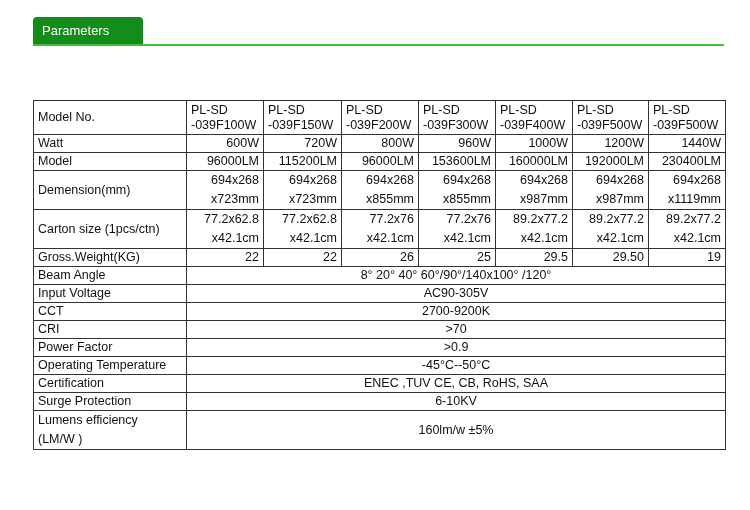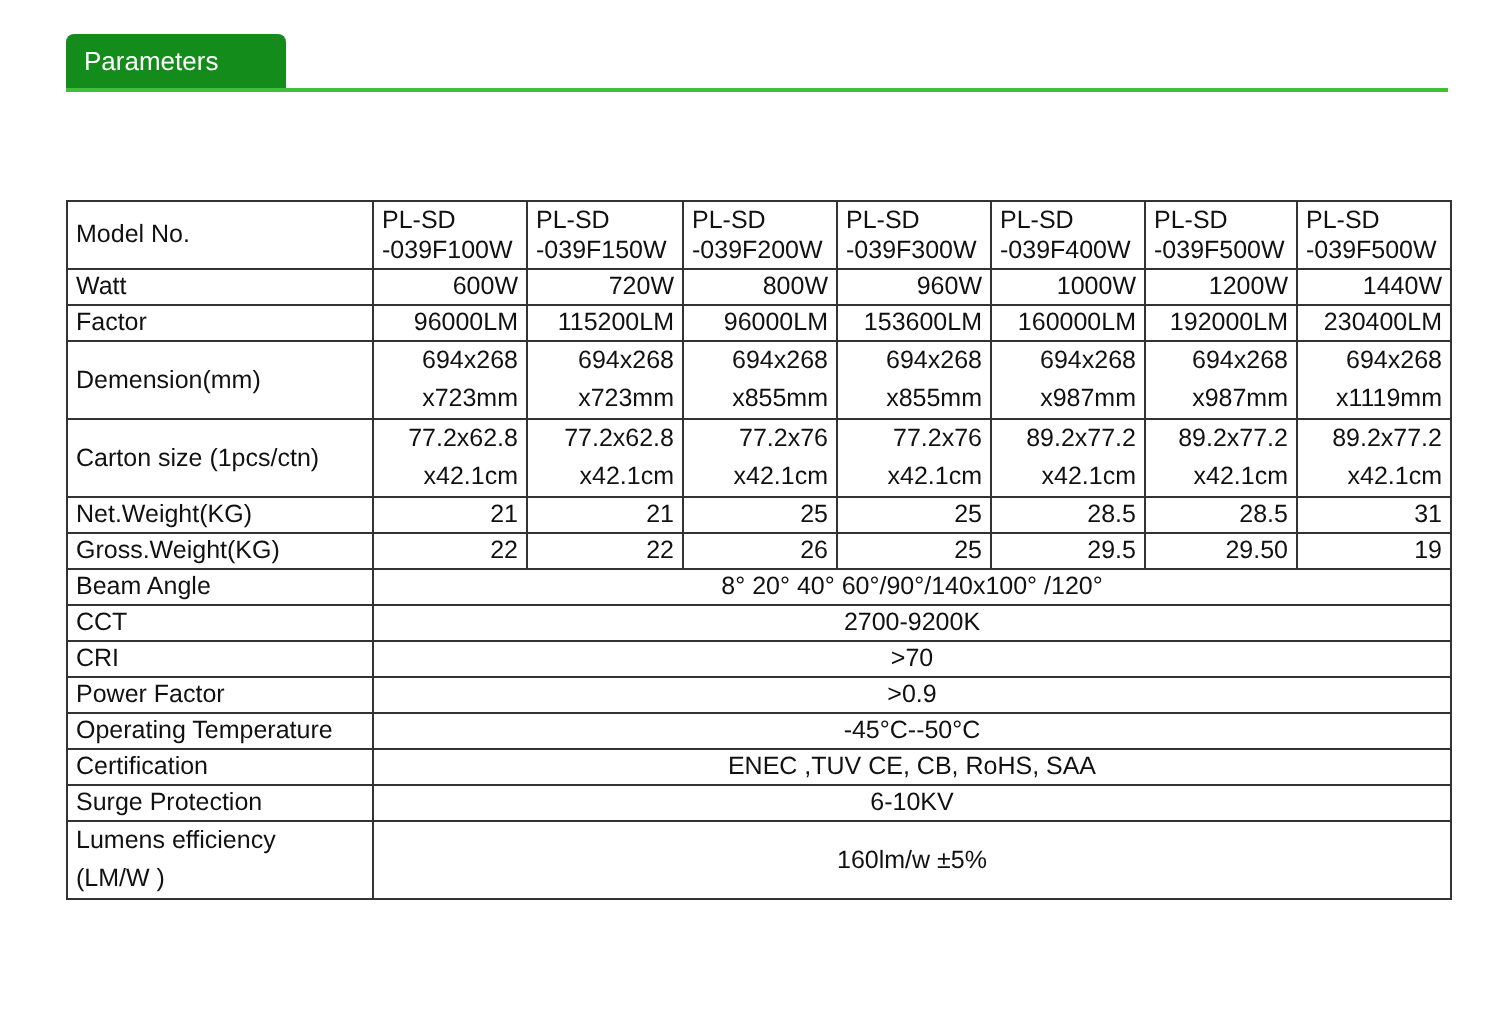--- a/index.html
+++ b/index.html
@@ -78,21 +78,21 @@
         <td class="lbl">Watt</td>
         <td class="val">600W</td>
         <td class="val">720W</td>
         <td class="val">800W</td>
         <td class="val">960W</td>
         <td class="val">1000W</td>
         <td class="val">1200W</td>
         <td class="val">1440W</td>
       </tr>
       <tr class="h1">
-        <td class="lbl">Factor</td>
+        <td class="lbl">Model</td>
         <td class="val">96000LM</td>
         <td class="val">115200LM</td>
         <td class="val">96000LM</td>
         <td class="val">153600LM</td>
         <td class="val">160000LM</td>
         <td class="val">192000LM</td>
         <td class="val">230400LM</td>
       </tr>
       <tr class="h2">
         <td class="lbl">Demension(mm)</td>
@@ -148,46 +148,40 @@
           <span>x42.1cm</span>
         </td>
         <td class="val cell-two">
           <span>89.2x77.2</span>
           <span>x42.1cm</span>
         </td>
         <td class="val cell-two">
           <span>89.2x77.2</span>
           <span>x42.1cm</span>
         </td>
-      </tr>
-      <tr class="h1">
-        <td class="lbl">Net.Weight(KG)</td>
-        <td class="val">21</td>
-        <td class="val">21</td>
-        <td class="val">25</td>
-        <td class="val">25</td>
-        <td class="val">28.5</td>
-        <td class="val">28.5</td>
-        <td class="val">31</td>
       </tr>
       <tr class="h1">
         <td class="lbl">Gross.Weight(KG)</td>
         <td class="val">22</td>
         <td class="val">22</td>
         <td class="val">26</td>
         <td class="val">25</td>
         <td class="val">29.5</td>
         <td class="val">29.50</td>
         <td class="val">19</td>
       </tr>
       <tr class="h1">
         <td class="lbl">Beam Angle</td>
         <td class="span" colspan="7">8°  20°  40°  60°/90°/140x100°  /120°</td>
       </tr>
       <tr class="h1">
+        <td class="lbl">Input Voltage</td>
+        <td class="span" colspan="7">AC90-305V</td>
+      </tr>
+      <tr class="h1">
         <td class="lbl">CCT</td>
         <td class="span" colspan="7">2700-9200K</td>
       </tr>
       <tr class="h1">
         <td class="lbl">CRI</td>
         <td class="span" colspan="7">&gt;70</td>
       </tr>
       <tr class="h1">
         <td class="lbl">Power Factor</td>
         <td class="span" colspan="7">&gt;0.9</td>

